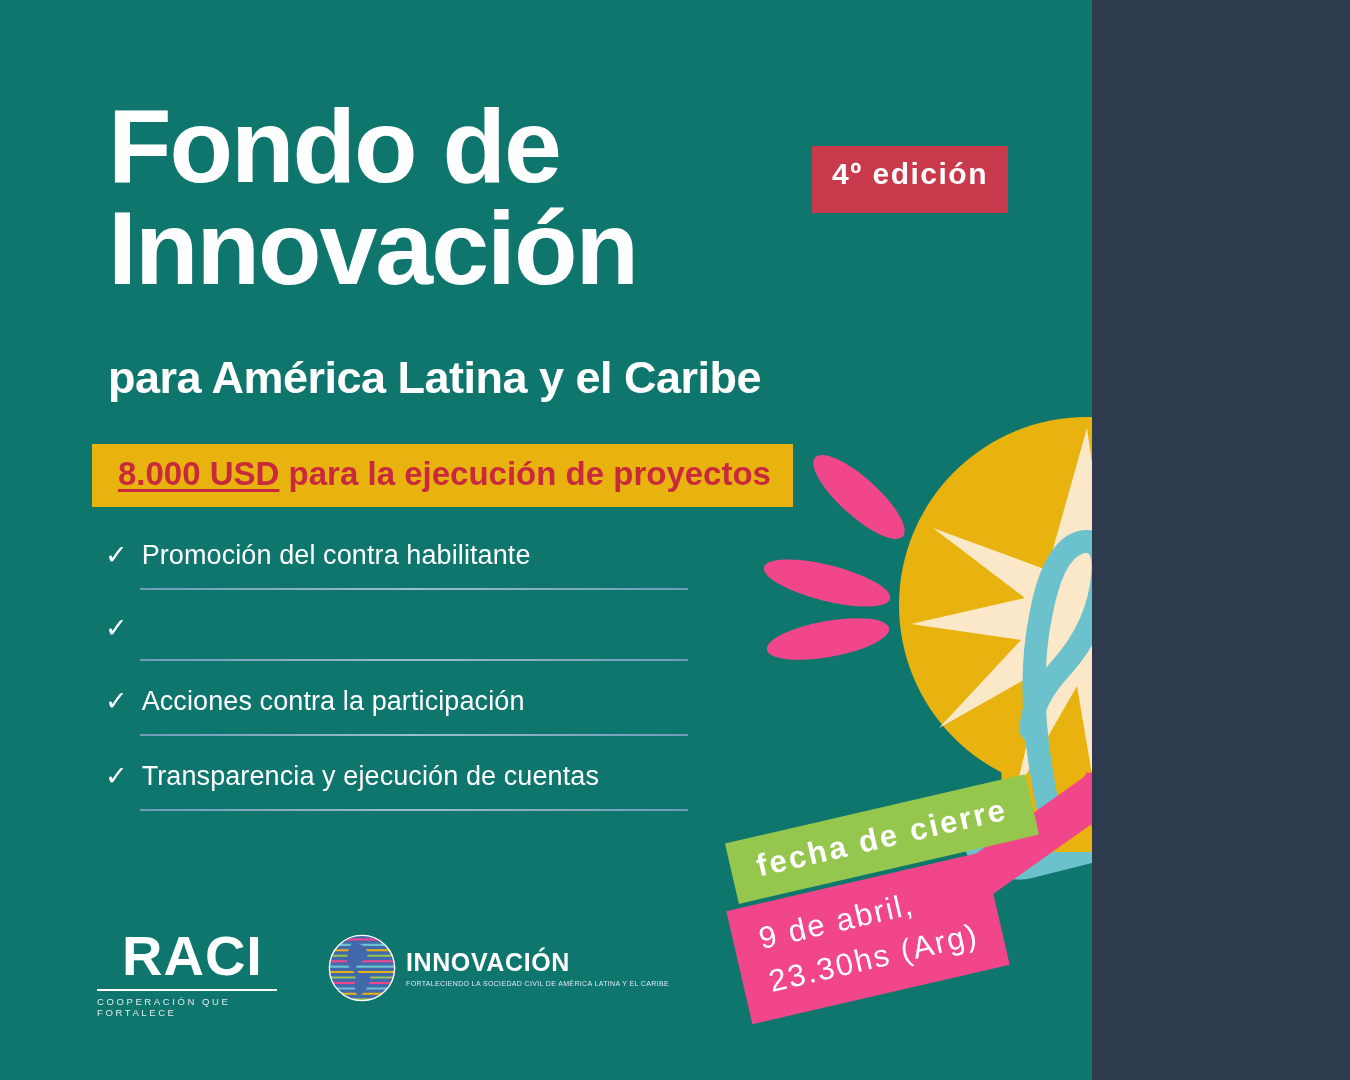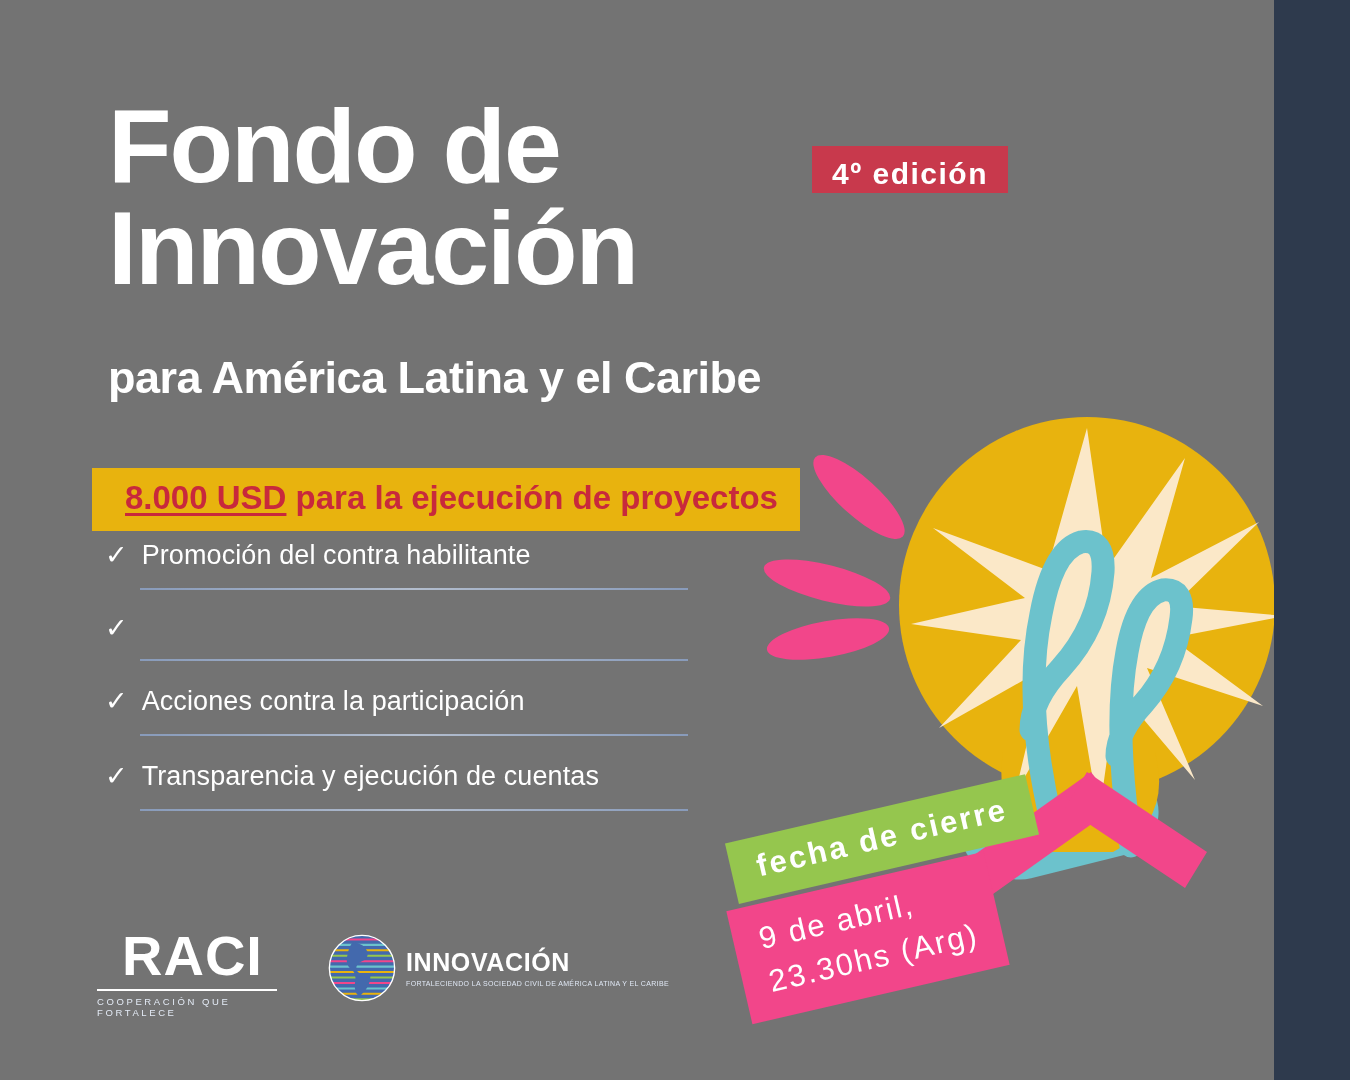--- a/index.html
+++ b/index.html
@@ -2,24 +2,24 @@
 <html lang="es"><head>
 <meta charset="utf-8">
 <style>
   html, body {
     margin: 0;
     padding: 0;
     background: #2e3a4d;
   }
   #poster {
     position: relative;
-    width: 1274px;
+    width: 1092px;
     height: 1080px;
     overflow: hidden;
-    background: #737373;
+    background: #0f766e;
     font-family: "Liberation Sans", sans-serif;
     -webkit-font-smoothing: antialiased;
   }
 
   
   #headline {
     position: absolute;
     left: 108px;
     top: 96px;
     width: 860px;
@@ -43,30 +43,30 @@
   }
   #edition-badge {
     position: absolute;
     left: 812px;
     top: 146px;
     background: #c8394c;
     color: #ffffff;
     font-size: 30px;
     font-weight: bold;
     letter-spacing: 1.5px;
-    padding: 11px 20px 2px 20px;
+    padding: 11px 20px 22px 20px;
   }
 
   
   #amount-banner {
     position: absolute;
     left: 92px;
-    top: 468px;
+    top: 444px;
     background: #e8b30e;
-    padding: 11px 22px 14px 33px;
+    padding: 11px 22px 14px 26px;
     white-space: nowrap;
     z-index: 6;
   }
   #amount-banner .amt {
     color: #c8293c;
     font-size: 33px;
     font-weight: bold;
     text-decoration: underline;
     text-underline-offset: 4px;
   }

